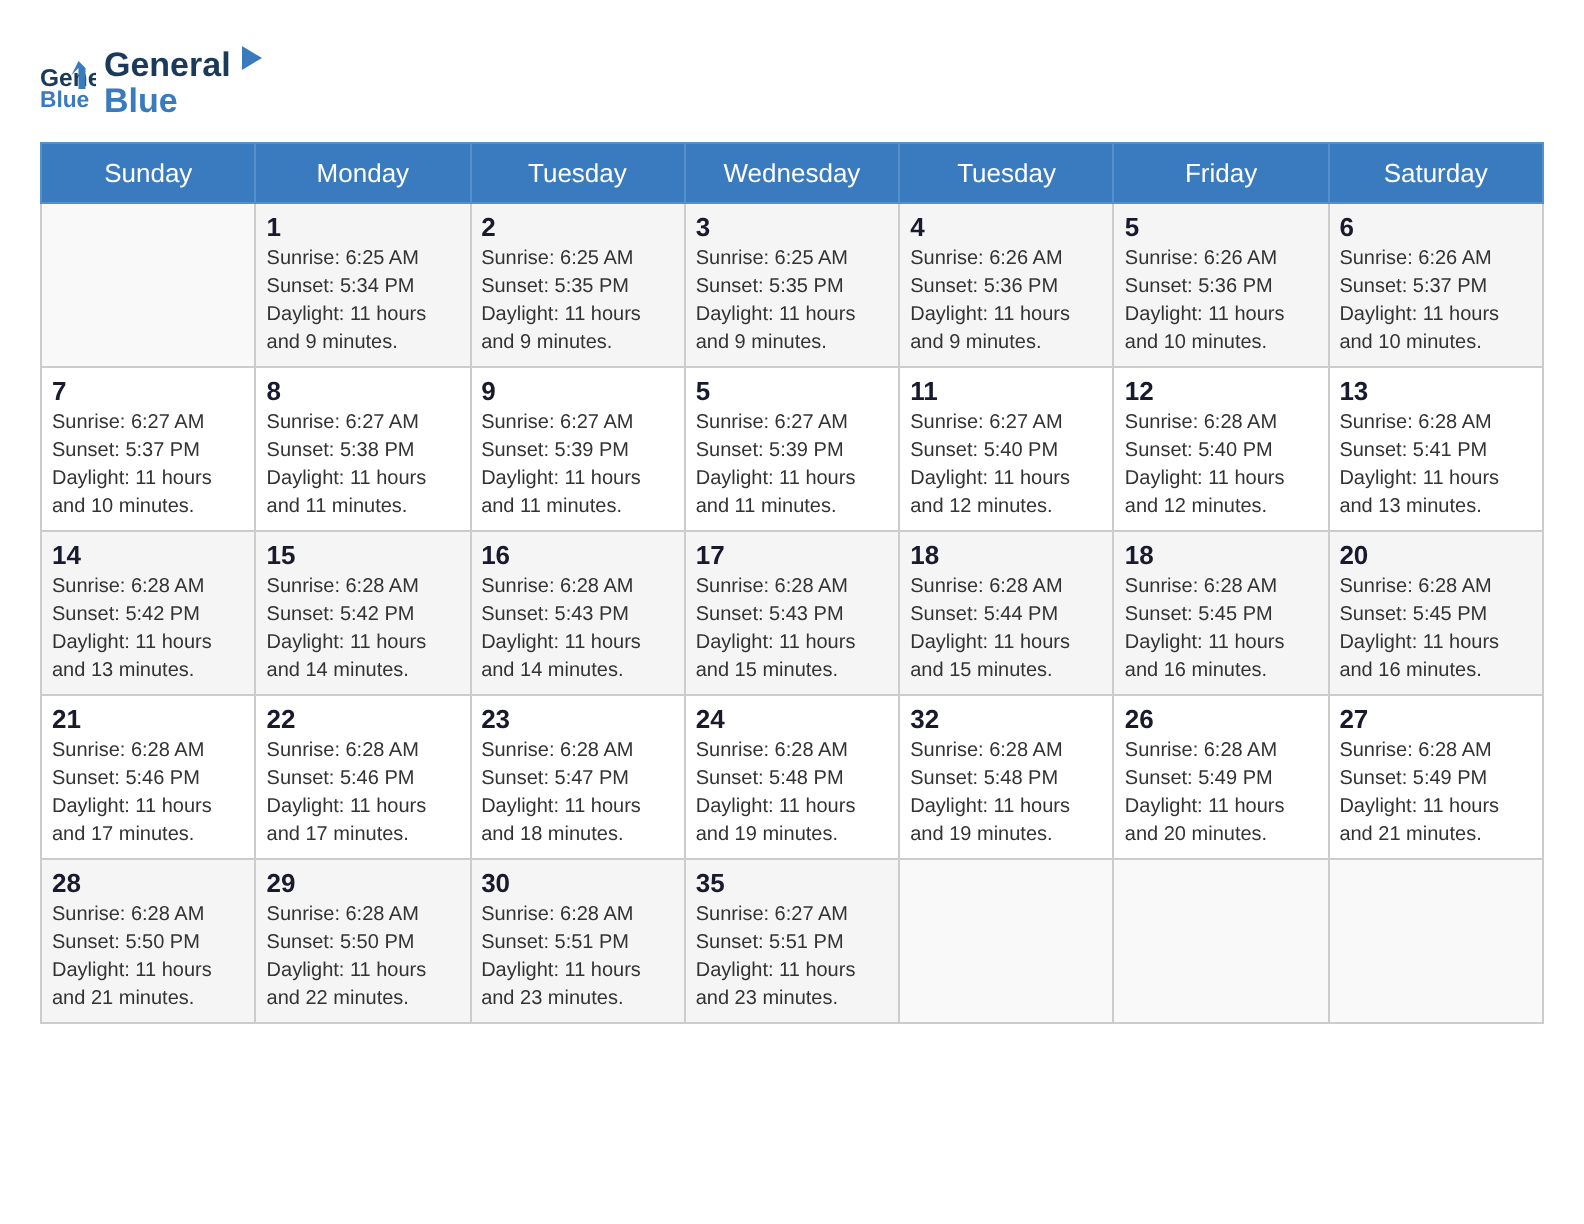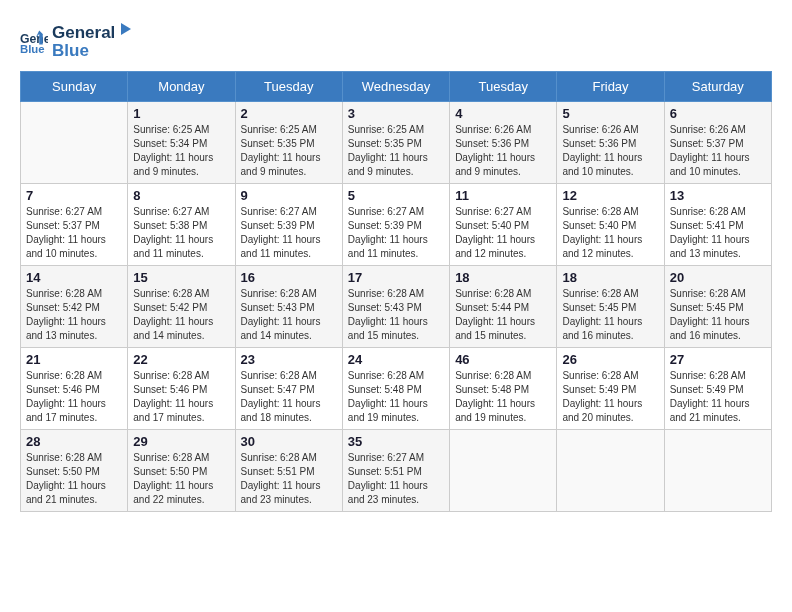--- a/index.html
+++ b/index.html
@@ -214,21 +214,21 @@
         </td>
         <td>
           <span class="day-num">23</span>
           <div class="day-info">Sunrise: 6:28 AM<br>Sunset: 5:47 PM<br>Daylight: 11 hours and 18 minutes.</div>
         </td>
         <td>
           <span class="day-num">24</span>
           <div class="day-info">Sunrise: 6:28 AM<br>Sunset: 5:48 PM<br>Daylight: 11 hours and 19 minutes.</div>
         </td>
         <td>
-          <span class="day-num">46</span>
+          <span class="day-num">32</span>
           <div class="day-info">Sunrise: 6:28 AM<br>Sunset: 5:48 PM<br>Daylight: 11 hours and 19 minutes.</div>
         </td>
         <td>
           <span class="day-num">26</span>
           <div class="day-info">Sunrise: 6:28 AM<br>Sunset: 5:49 PM<br>Daylight: 11 hours and 20 minutes.</div>
         </td>
         <td>
           <span class="day-num">27</span>
           <div class="day-info">Sunrise: 6:28 AM<br>Sunset: 5:49 PM<br>Daylight: 11 hours and 21 minutes.</div>
         </td>

